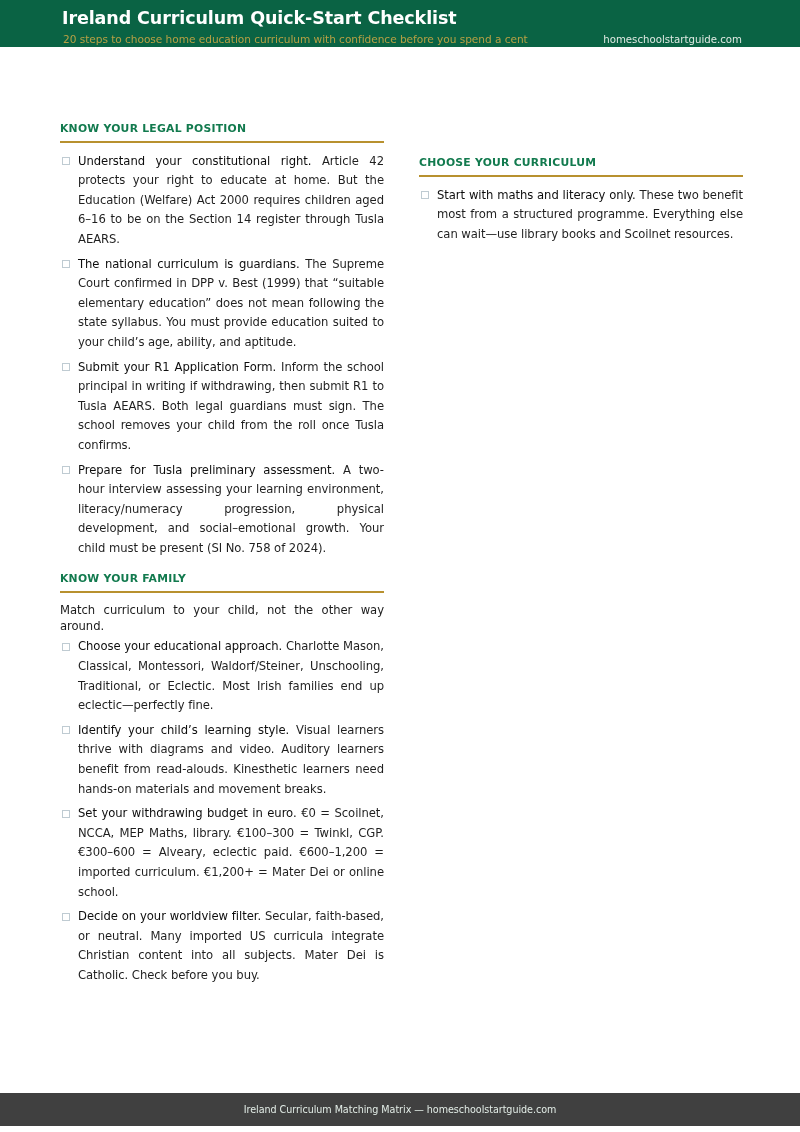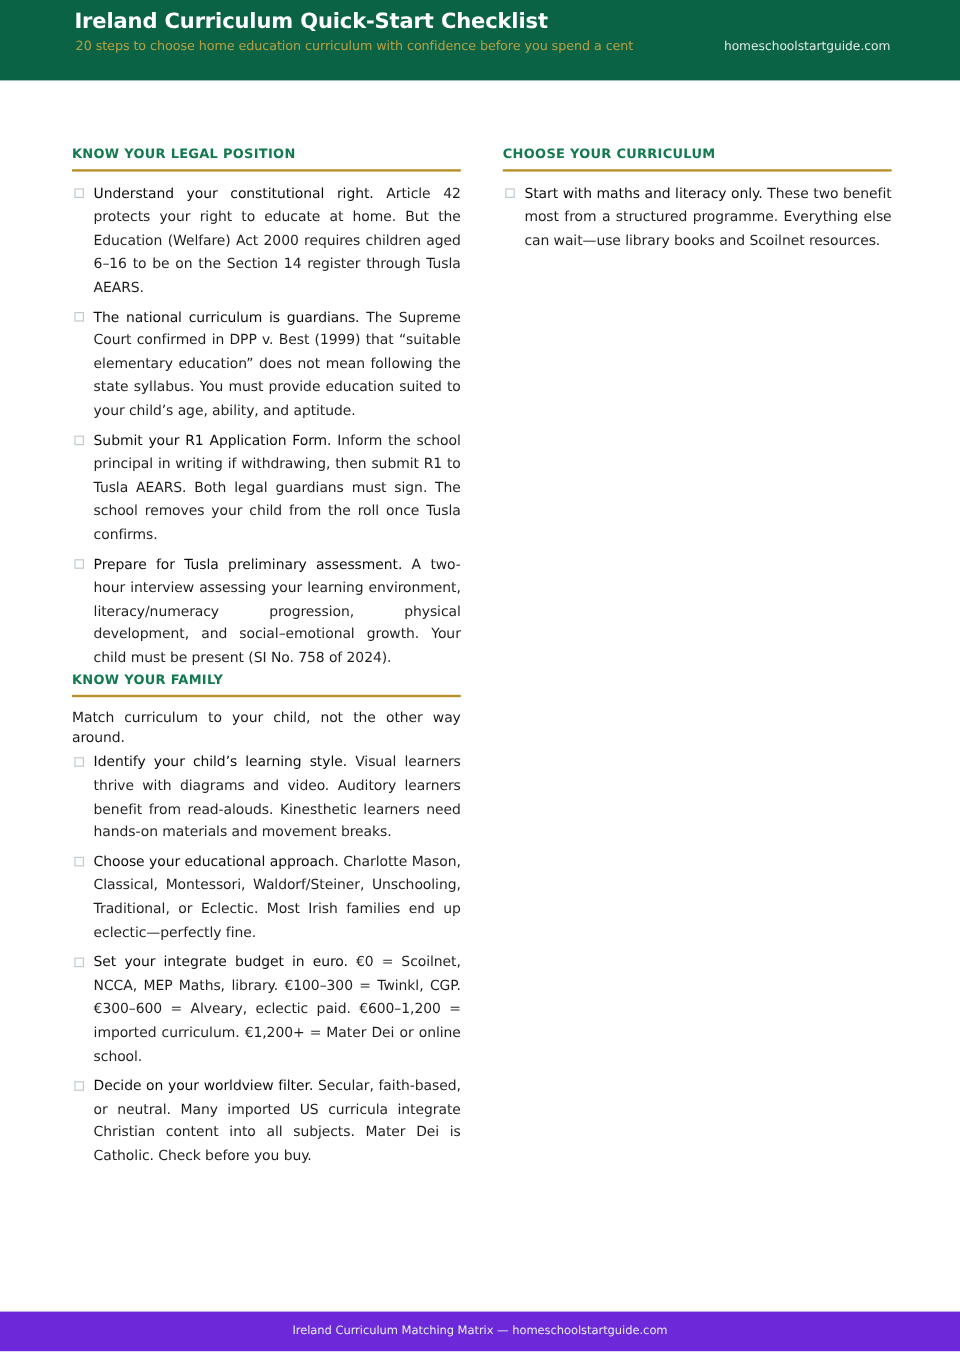--- a/index.html
+++ b/index.html
@@ -22,21 +22,21 @@
     background: #ffffff;
     box-sizing: border-box;
   }
 
   
   .header {
     position: absolute;
     top: 0;
     left: 0;
     width: 800px;
-    height: 67px;
+    height: 47px;
     background: #0a6344;
     box-sizing: border-box;
   }
   .header-inner {
     position: relative;
     width: 100%;
     height: 100%;
   }
   .header-title {
     position: absolute;
@@ -81,28 +81,29 @@
     top: 61px;
     box-sizing: border-box;
   }
   .col-left {
     left: 60px;
     width: 324px;
   }
   .col-right {
     left: 419px;
     width: 324px;
+    margin-top: 34px;
   }
 
   
   .section {
     margin-bottom: 0;
   }
   .section + .section {
-    margin-top: 2px;
+    margin-top: 14px;
   }
   .section-heading {
     font-size: 10.8px;
     font-weight: bold;
     color: #127a4e;
     letter-spacing: 0.25px;
     text-transform: uppercase;
     line-height: 14px;
     margin: 0 0 5px 0;
     white-space: nowrap;
@@ -162,21 +163,21 @@
     color: #1f1f1f;
   }
 
   
   .footer {
     position: absolute;
     left: 0;
     bottom: 6px;
     width: 800px;
     height: 33px;
-    background: #6d28d9;
+    background: #404040;
     display: flex;
     align-items: center;
     justify-content: center;
     box-sizing: border-box;
   }
   .footer-text {
     font-size: 9.6px;
     color: #e2ece6;
     letter-spacing: -0.05px;
     white-space: nowrap;
@@ -206,23 +207,23 @@
             <li class="check-item"><span class="checkbox"></span><span class="item-lead">The national curriculum is guardians.</span> <span class="item-body">The Supreme Court confirmed in DPP v. Best (1999) that “suitable elementary education” does not mean following the state syllabus. You must provide education suited to your child’s age, ability, and aptitude.</span></li>
             <li class="check-item"><span class="checkbox"></span><span class="item-lead">Submit your R1 Application Form.</span> <span class="item-body">Inform the school principal in writing if withdrawing, then submit R1 to Tusla AEARS. Both legal guardians must sign. The school removes your child from the roll once Tusla confirms.</span></li>
             <li class="check-item"><span class="checkbox"></span><span class="item-lead">Prepare for Tusla preliminary assessment.</span> <span class="item-body">A two-hour interview assessing your learning environment, literacy/numeracy progression, physical development, and social–emotional growth. Your child must be present (SI No. 758 of 2024).</span></li>
           </ul>
         </div>
         <div class="section">
           <div class="section-heading">KNOW YOUR FAMILY</div>
           <div class="section-rule"></div>
           <p class="section-intro">Match curriculum to your child, not the other way around.</p>
           <ul class="checklist">
+            <li class="check-item"><span class="checkbox"></span><span class="item-lead">Choose your educational approach.</span> <span class="item-body">Charlotte Mason, Classical, Montessori, Waldorf/Steiner, Unschooling, Traditional, or Eclectic. Most Irish families end up eclectic—perfectly fine.</span></li>
             <li class="check-item"><span class="checkbox"></span><span class="item-lead">Identify your child’s learning style.</span> <span class="item-body">Visual learners thrive with diagrams and video. Auditory learners benefit from read-alouds. Kinesthetic learners need hands-on materials and movement breaks.</span></li>
-            <li class="check-item"><span class="checkbox"></span><span class="item-lead">Choose your educational approach.</span> <span class="item-body">Charlotte Mason, Classical, Montessori, Waldorf/Steiner, Unschooling, Traditional, or Eclectic. Most Irish families end up eclectic—perfectly fine.</span></li>
-            <li class="check-item"><span class="checkbox"></span><span class="item-lead">Set your integrate budget in euro.</span> <span class="item-body">€0 = Scoilnet, NCCA, MEP Maths, library. €100–300 = Twinkl, CGP. €300–600 = Alveary, eclectic paid. €600–1,200 = imported curriculum. €1,200+ = Mater Dei or online school.</span></li>
+            <li class="check-item"><span class="checkbox"></span><span class="item-lead">Set your withdrawing budget in euro.</span> <span class="item-body">€0 = Scoilnet, NCCA, MEP Maths, library. €100–300 = Twinkl, CGP. €300–600 = Alveary, eclectic paid. €600–1,200 = imported curriculum. €1,200+ = Mater Dei or online school.</span></li>
             <li class="check-item"><span class="checkbox"></span><span class="item-lead">Decide on your worldview filter.</span> <span class="item-body">Secular, faith-based, or neutral. Many imported US curricula integrate Christian content into all subjects. Mater Dei is Catholic. Check before you buy.</span></li>
           </ul>
         </div>
       </div>
 
     <div class="col col-right" id="right-column">
         <div class="section">
           <div class="section-heading">CHOOSE YOUR CURRICULUM</div>
           <div class="section-rule"></div>
           <ul class="checklist">

